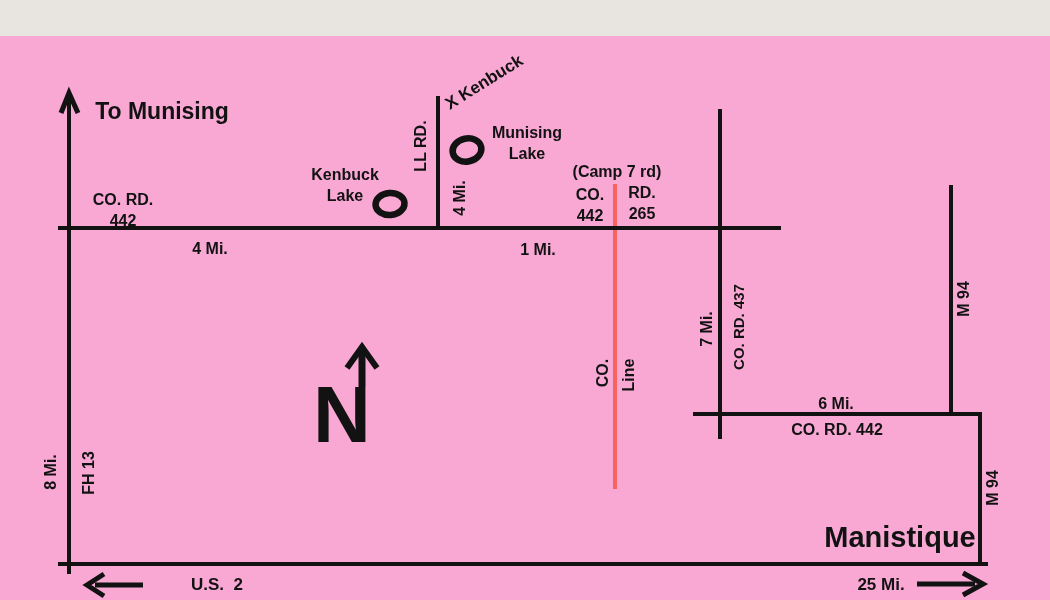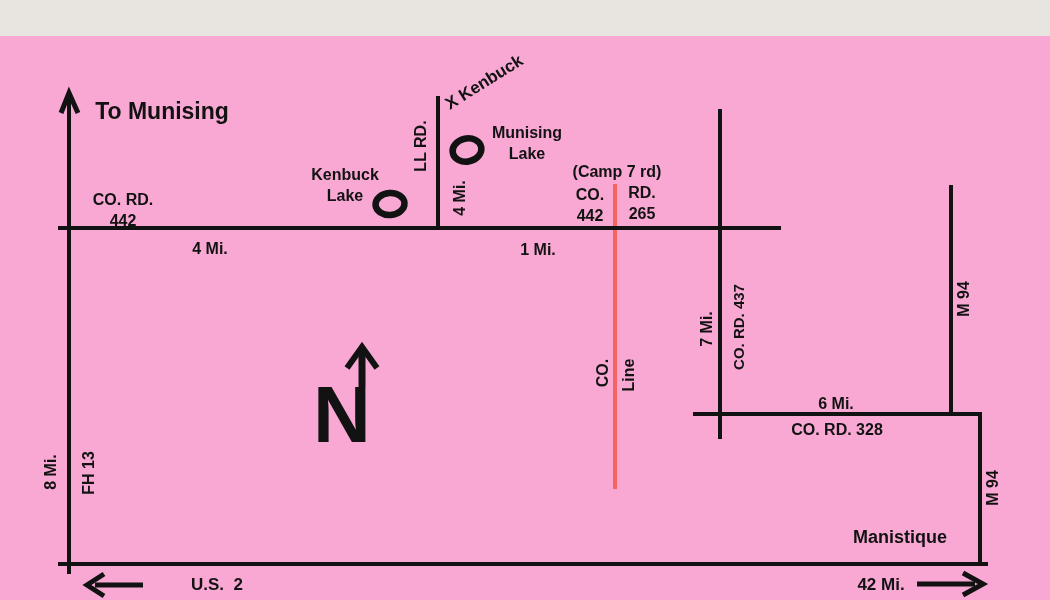--- a/index.html
+++ b/index.html
@@ -10,21 +10,21 @@
     color:#121212;
   }
   .lbl{
     position:absolute;font-weight:bold;font-size:16px;line-height:21px;
     text-align:center;white-space:nowrap;
     transform:translate(-50%,-50%);
   }
   .v{transform:translate(-50%,-50%) rotate(-90deg);}
   .kenbuck{transform:translate(-50%,-50%) rotate(-32deg);font-size:17px;}
   .big{font-size:23px;}
-  .huge{font-size:18px;}
+  .huge{font-size:29px;}
   .n-letter{font-size:80px;line-height:80px;font-weight:bold;}
   .pre{white-space:pre;}
   .sm15{font-size:15px;}
   .f17{font-size:17px;}
   svg.draw{position:absolute;left:0;top:0;}
 </style>
 </head>
 <body>
 
 <div class="map" style="background: #f9a8d4; margin-top: 36px;">
@@ -103,29 +103,29 @@
   <div class="lbl v" style="left:628px;top:339px">Line</div>
 
   <div class="lbl v" style="left:706px;top:293px">7 Mi.</div>
 
   <div class="lbl v sm15" style="left:738px;top:291px">CO. RD. 437</div>
 
   <div class="lbl v" style="left:963px;top:263px">M 94</div>
 
   <div class="lbl" style="left:836px;top:367px">6 Mi.</div>
 
-  <div class="lbl" style="left:837px;top:393px">CO. RD. 328</div>
+  <div class="lbl" style="left:837px;top:393px">CO. RD. 442</div>
 
   <div class="lbl v" style="left:992px;top:452px">M 94</div>
 
   <div class="lbl huge" style="left:900px;top:501px">Manistique</div>
 
   <div class="lbl v" style="left:50px;top:436px">8 Mi.</div>
 
   <div class="lbl v" style="left:88px;top:437px">FH 13</div>
 
   <div class="lbl pre f17" style="left:217px;top:548px">U.S.  2</div>
 
-  <div class="lbl f17" style="left:881px;top:548px">42 Mi.</div>
+  <div class="lbl f17" style="left:881px;top:548px">25 Mi.</div>
 
   <div class="lbl n-letter" style="left:342px;top:379px">N</div>
 
 </div>
 
 </body></html>

